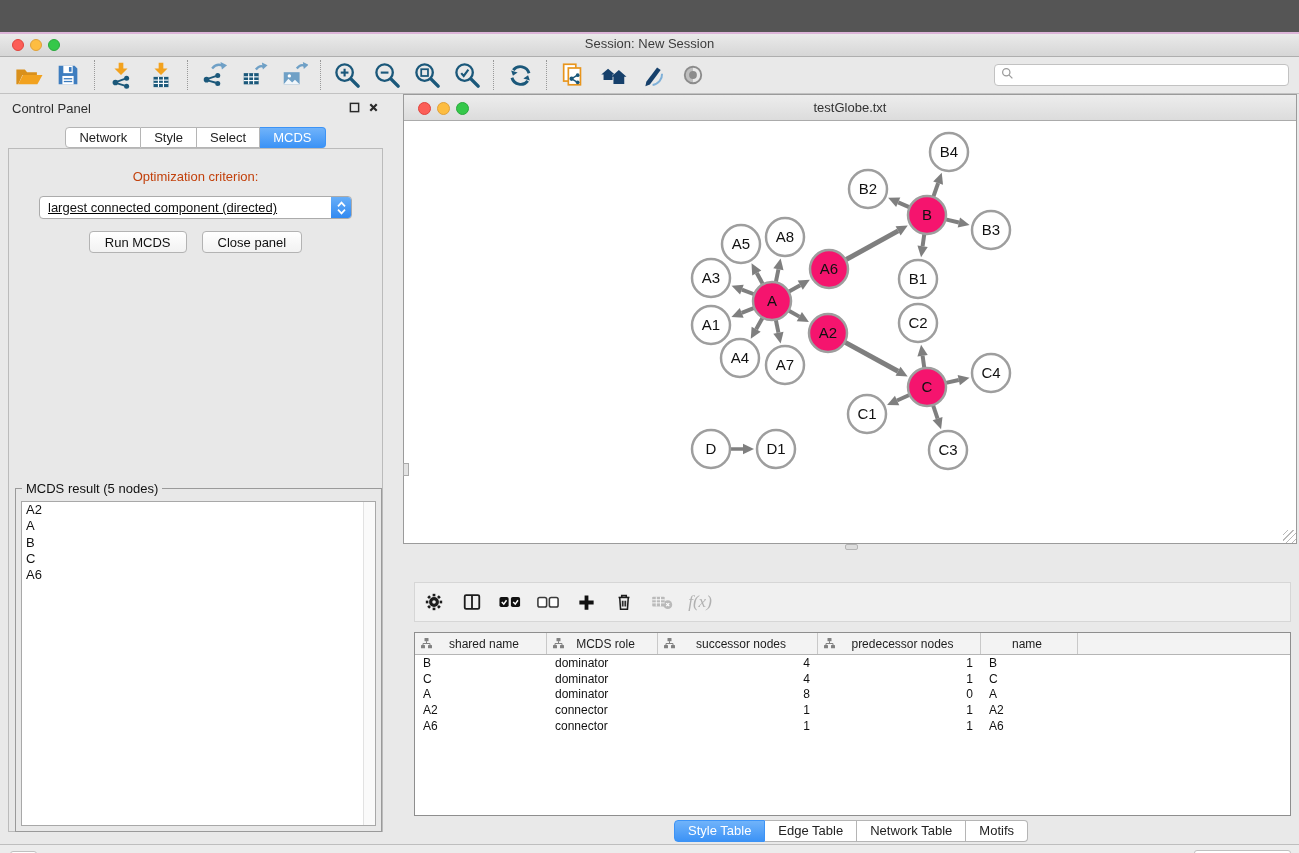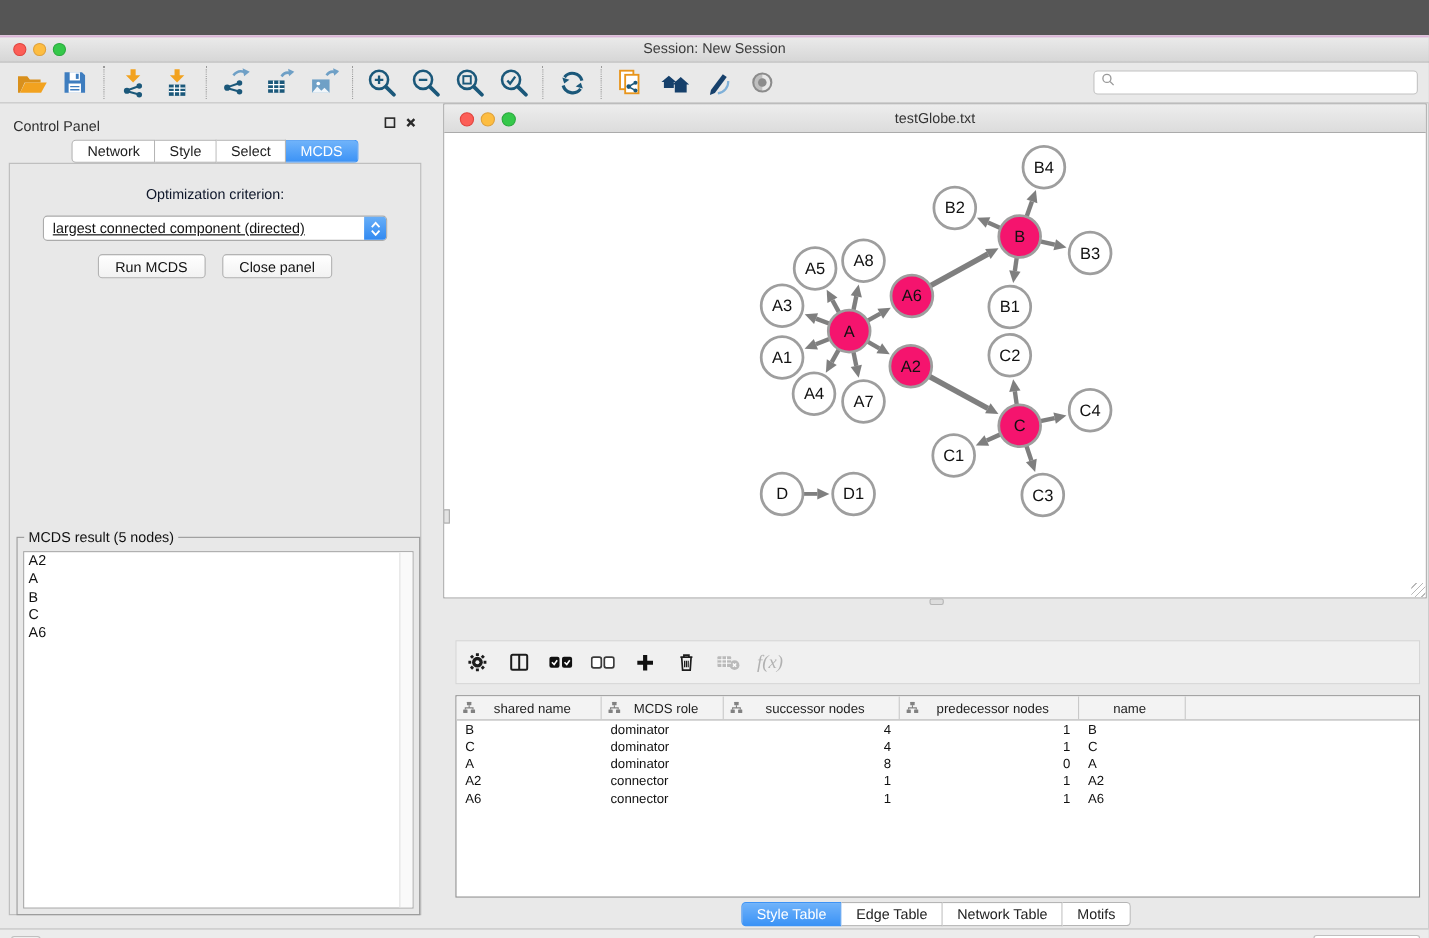--- a/index.html
+++ b/index.html
@@ -21,32 +21,32 @@
   .toolbar { position:absolute; left:0; top:25px; width:1299px; height:37px; background:#e9e9e9;
     border-bottom:1px solid #c2c2c2; display:flex; align-items:center; padding-left:8px; }
   .tb-btn { width:40px; height:32px; display:flex; align-items:center; justify-content:center; cursor:default; }
   .tb-sep { width:1px; height:30px; border-left:1px dotted #999; margin:0 6px; }
   .search-wrap { position:absolute; right:10px; top:7px; width:295px; height:22px; background:#fff;
     border:1px solid #c2c2c2; border-radius:4px; display:flex; align-items:center; padding-left:6px; }
   .search-wrap input { border:none; outline:none; flex:1; font-size:12px; margin-left:4px; background:transparent; font-family:inherit; }
 
   
   .control-panel { position:absolute; left:0; top:62px; width:391px; height:750px; }
-  .panel-head { position:relative; height:28px; display:flex; align-items:flex-end; padding:0 12px; }
+  .panel-head { position:relative; height:28px; display:flex; align-items:center; padding:0 12px; }
   .panel-head .ph-title { font-size:13px; color:#2e2e2e; }
   .panel-head .ph-icons { margin-left:auto; display:flex; gap:8px; align-items:center; }
   .tabs-row { display:flex; justify-content:center; position:relative; z-index:2; margin-top:5px; }
   .tab { height:21px; line-height:19px; padding:0 13px; background:#fff; border:1px solid #b5b5b5;
     border-left-width:0; font-size:13px; color:#222; cursor:default; }
   .tab:first-child { border-left-width:1px; border-radius:4px 0 0 4px; }
   .tab:last-child { border-radius:0 4px 4px 0; }
   .tab.active { background:linear-gradient(#70b3fa,#3c93f6); border-color:#3c93f6; color:#fff; }
   .panel-box { position:absolute; left:8px; top:54px; width:375px; height:684px;
     border:1px solid #bbb; background:#e8e8e8; }
-  .opt-label { text-align:center; margin-top:20px; font-size:13px; color:#0f172a; }
+  .opt-label { text-align:center; margin-top:20px; font-size:13px; color:#c2410c; }
   .select { margin:12px auto 0; width:313px; height:23px; background:#fff; border:1px solid #ababab;
     border-radius:4px; display:flex; align-items:center; overflow:hidden;text-decoration:underline; }
   .select .sel-text { flex:1; font-size:13px; padding-left:8px; color:#111; white-space:nowrap; }
   .select .sel-stepper { width:20px; height:23px; background:linear-gradient(#6ab0f8,#2f88f1);
     display:flex; align-items:center; justify-content:center; border-radius:0 3px 3px 0; }
   .btn-row { display:flex; justify-content:center; gap:15px; margin-top:12px; }
   .pbtn { height:22px; padding:0 15px; background:linear-gradient(#ffffff,#f2f2f2); border:1px solid #b3b3b3;
     border-radius:4px; font-size:13px; color:#111; font-family:inherit; cursor:default; }
   .fieldset { position:absolute; left:6px; top:339px; width:367px; height:344px; border:1px solid #9a9a9a; }
   .fieldset .legend { position:absolute; left:6px; top:-8px; background:#e8e8e8; padding:0 4px; font-size:13px; color:#111; }

